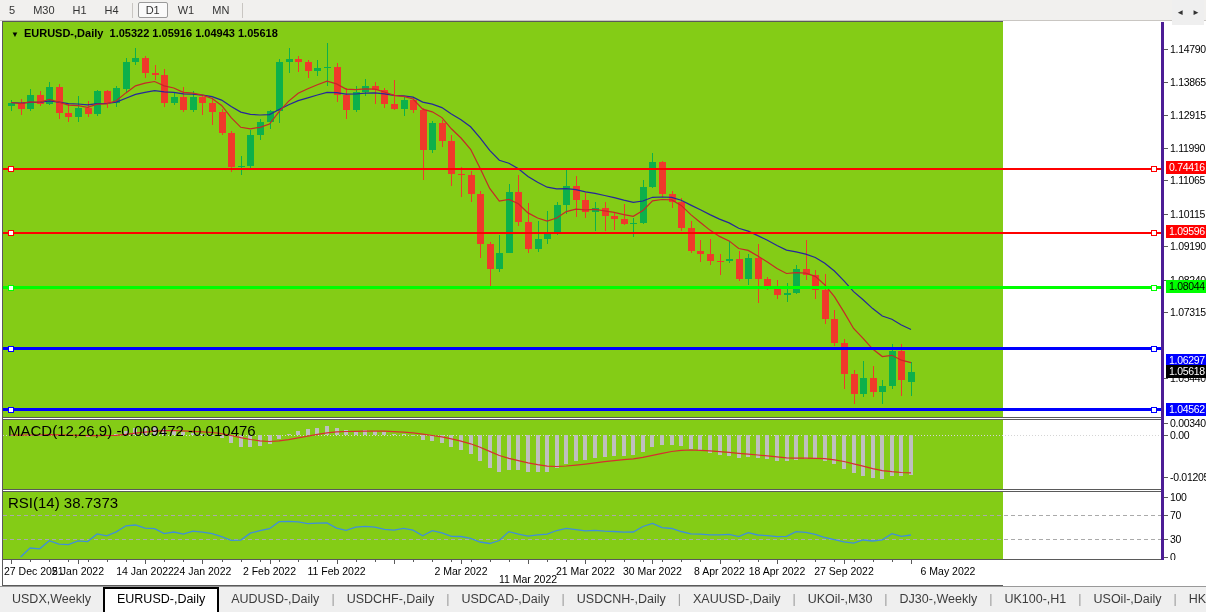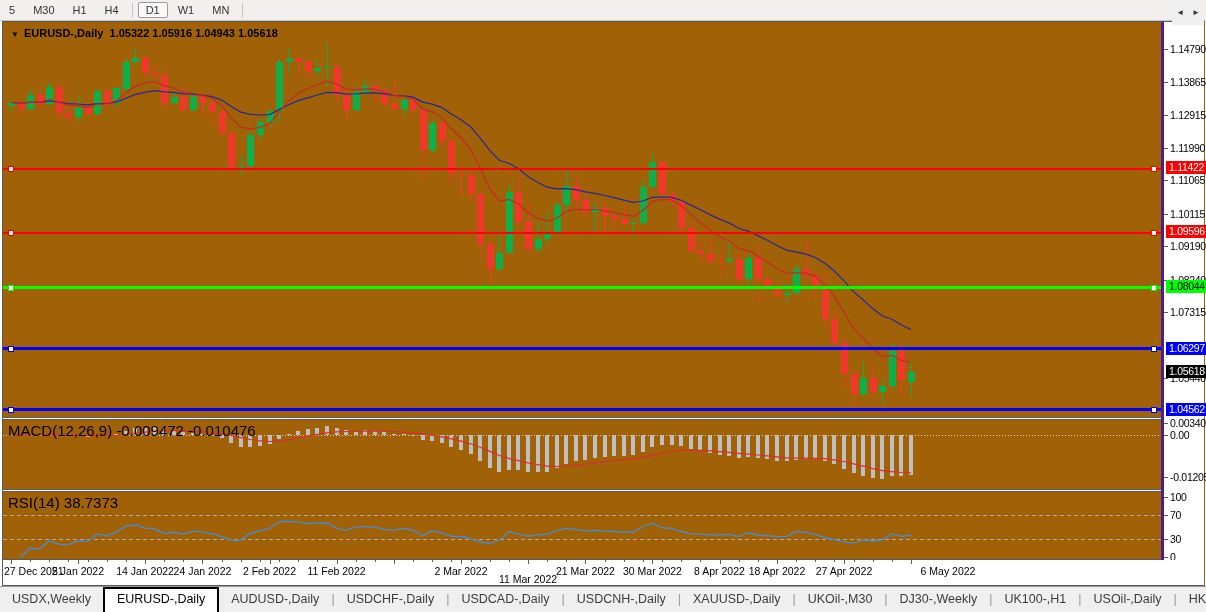--- a/index.html
+++ b/index.html
@@ -5,21 +5,21 @@
   html,body{margin:0;padding:0;background:#fff;}
   #screen{position:relative;width:1206px;height:612px;background:#fff;overflow:hidden;
           font-family:"Liberation Sans","DejaVu Sans",sans-serif;-webkit-font-smoothing:none;}
   
   #toolbar{position:absolute;left:0;top:0;width:1206px;height:20px;background:#f1f0ee;
            border-bottom:1px solid #c9c6c2;display:flex;align-items:center;font-size:11px;color:#333;}
   .tf{padding:2px 8px;margin:0 1px;cursor:default;}
   .tf.active{background:#fafafa;border:1px solid #9a9a9a;border-radius:2px;padding:1px 7px;}
   .tbsep{width:1px;height:15px;background:#c9c6c2;margin:0 4px;}
   
-  #chart-window{position:absolute;left:2px;top:21px;width:1203px;height:565px;background:#a16207;
+  #chart-window{position:absolute;left:2px;top:21px;width:1001px;height:565px;background:#84cc16;
                 border:1px solid #5a5a5a;border-right:none;box-sizing:border-box;}
   #chart-window .pane{position:absolute;left:0;}
   .pane-sep{position:absolute;left:0;width:1201px;height:3px;background:#fff;
             border-top:1px solid #5a5a5a;border-bottom:1px solid #5a5a5a;box-sizing:border-box;}
   #title-overlay{position:absolute;left:8px;top:5px;font-size:11px;font-weight:700;color:#000;white-space:nowrap;}
   #title-overlay .tri{font-size:8px;margin-right:5px;}
   .ind-label{position:absolute;left:5px;font-size:15px;color:#000;white-space:nowrap;}
   
   #axis-col{position:absolute;left:1158px;top:0;width:43px;height:538px;background:#fff;
             border-left:3px solid #4c1d95;box-sizing:border-box;}
@@ -437,24 +437,24 @@
         <div class="axis-tickmark" style="top: 455px;"></div>
         <div class="axis-tick" style="top: 449px;">-0.01205</div>
         <div class="axis-tickmark" style="top: 475px;"></div>
         <div class="axis-tick" style="top: 469px;">100</div>
         <div class="axis-tickmark" style="top: 493px;"></div>
         <div class="axis-tick" style="top: 487px;">70</div>
         <div class="axis-tickmark" style="top: 517px;"></div>
         <div class="axis-tick" style="top: 511px;">30</div>
         <div class="axis-tickmark" style="top: 535px;"></div>
         <div class="axis-tick" style="top: 529px;">0</div>
-        <div class="axis-flag" style="top: 139px; background: rgb(255, 0, 0); color: rgb(255, 255, 255);">1.11422</div>
+        <div class="axis-flag" style="top: 139px; background: rgb(255, 0, 0); color: rgb(255, 255, 255);">0.74416</div>
         <div class="axis-flag" style="top: 203px; background: rgb(255, 0, 0); color: rgb(255, 255, 255);">1.09596</div>
         <div class="axis-flag" style="top: 258px; background: rgb(0, 255, 0); color: rgb(0, 0, 0);">1.08044</div>
-        <div class="axis-flag" style="top: 320px; background: rgb(0, 0, 255); color: rgb(255, 255, 255);">1.06297</div>
+        <div class="axis-flag" style="top: 332px; background: rgb(0, 0, 255); color: rgb(255, 255, 255);">1.06297</div>
         <div class="axis-flag" style="top: 381px; background: rgb(0, 0, 255); color: rgb(255, 255, 255);">1.04562</div>
         <div class="axis-flag" style="top: 343px; background: rgb(0, 0, 0); color: rgb(255, 255, 255);">1.05618</div>
       </div>
     <div id="date-axis">
         <div class="date-tickmark" style="left: 8px; height: 2px;"></div>
         <div class="date-tickmark" style="left: 27px; height: 2px;"></div>
         <div class="date-tickmark" style="left: 46px; height: 2px;"></div>
         <div class="date-tickmark" style="left: 65px; height: 2px;"></div>
         <div class="date-tickmark" style="left: 85px; height: 2px;"></div>
         <div class="date-tickmark" style="left: 104px; height: 2px;"></div>
@@ -520,21 +520,21 @@
         <div class="date-label" style="left: 490.021px; margin-top: 8px;">11 Mar 2022</div>
         <div class="date-tickmark" style="left: 582px; height: 4px;"></div>
         <div class="date-label" style="left: 547.468px;">21 Mar 2022</div>
         <div class="date-tickmark" style="left: 649px; height: 4px;"></div>
         <div class="date-label" style="left: 614.489px;">30 Mar 2022</div>
         <div class="date-tickmark" style="left: 717px; height: 4px;"></div>
         <div class="date-label" style="left: 681.511px;">8 Apr 2022</div>
         <div class="date-tickmark" style="left: 774px; height: 4px;"></div>
         <div class="date-label" style="left: 738.957px;">18 Apr 2022</div>
         <div class="date-tickmark" style="left: 841px; height: 4px;"></div>
-        <div class="date-label" style="left: 805.979px;">27 Apr 2022</div>
+        <div class="date-label" style="left: 805.979px;">27 Sep 2022</div>
         <div class="date-tickmark" style="left: 908px; height: 4px;"></div>
         <div class="date-label" style="left: 910px;">6 May 2022</div>
       </div>
   </div>
 
   <div id="tab-bar">
       <div class="tab">USDX,Weekly</div>
       <div class="tab active">EURUSD-,Daily</div>
       <div class="tab">AUDUSD-,Daily</div>
       <span class="tabsep">|</span>

